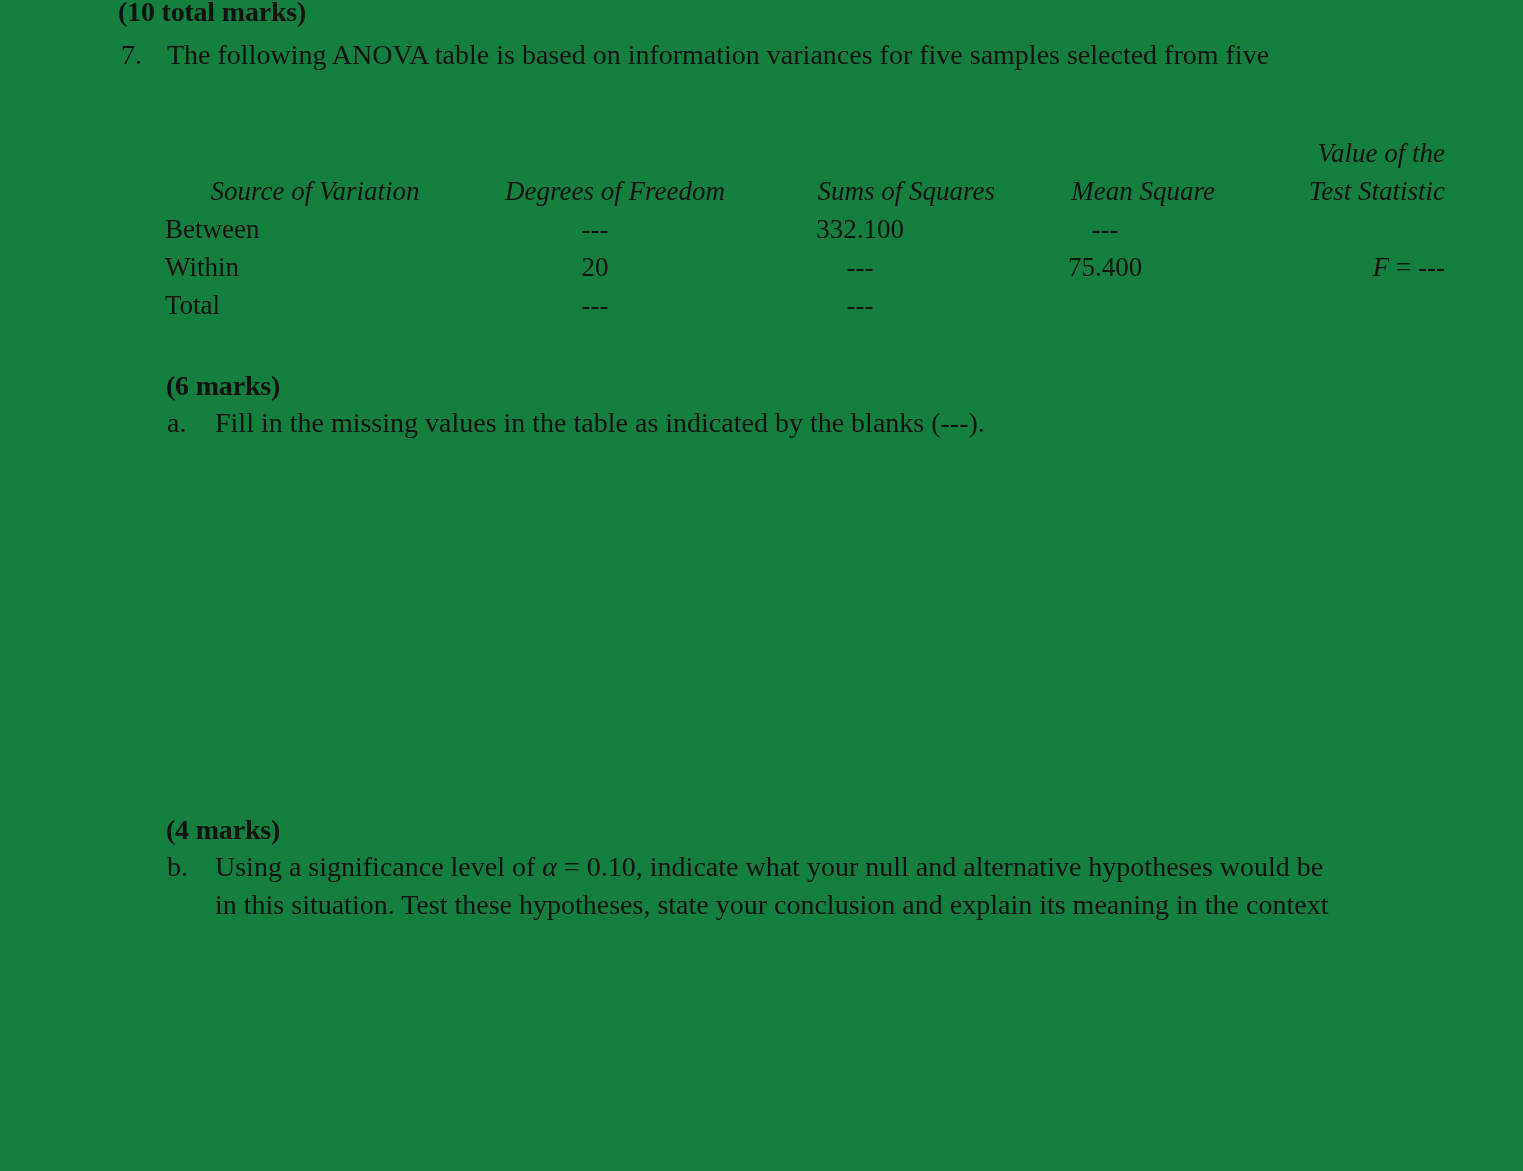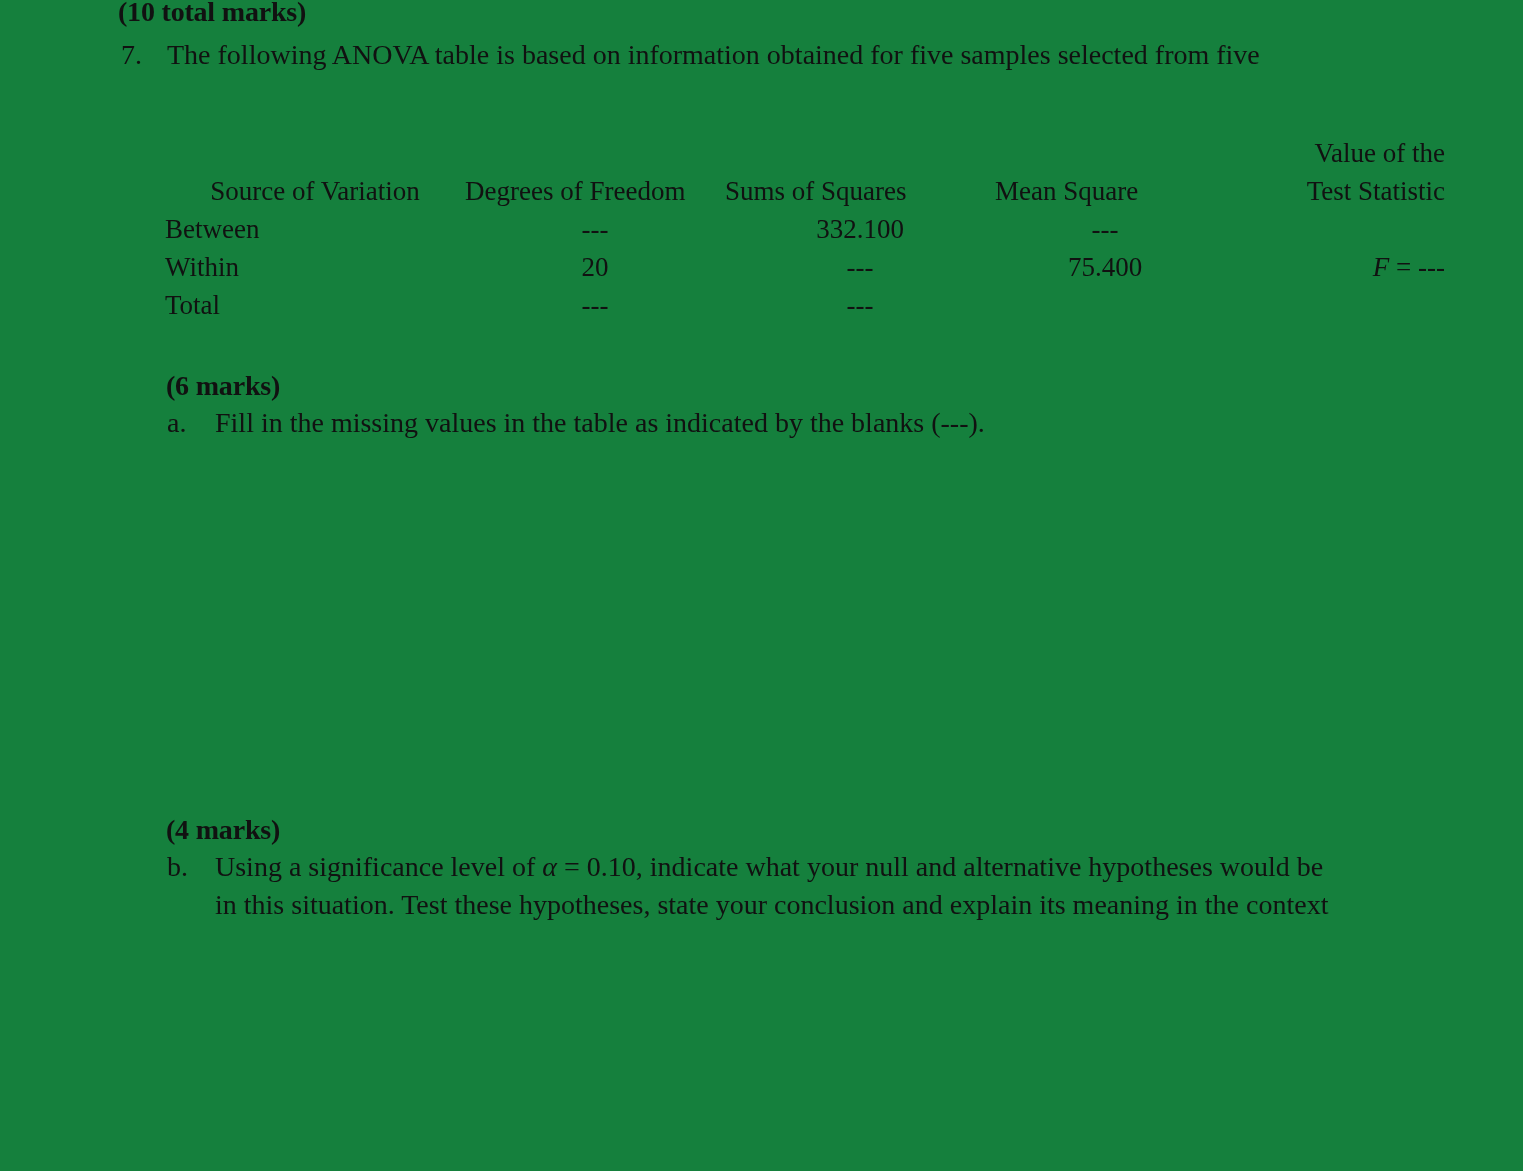--- a/index.html
+++ b/index.html
@@ -82,30 +82,31 @@
     line-height: 38px;
     font-weight: normal;
     vertical-align: bottom;
   }
 
   .rule-top td    { border-top: 2px solid #3a3a3a; }
   .rule-under td  { border-bottom: 2px solid #3a3a3a; }
   .rule-bottom td { border-bottom: 2px solid #2a2a2a; }
 
   .hdr-row td {
+    font-style: italic;
     font-size: 27px;
     line-height: 33px;
     padding-top: 18px;
     padding-bottom: 2px;
     vertical-align: bottom;
   }
   .hdr-row td.h-source { text-align: center; }
   .hdr-row td.h-df,
   .hdr-row td.h-ss,
-  .hdr-row td.h-ms { text-align: left; }
+  .hdr-row td.h-ms { text-align: right; }
   .hdr-row td.h-f  { text-align: right; padding-right: 4px; }
   .hdr-row .two-line { display: block; }
 
   .body-row td { padding-top: 3px; padding-bottom: 3px; }
   .body-row td.v-source { text-align: left; }
   .body-row td.v-df,
   .body-row td.v-ss,
   .body-row td.v-ms { text-align: center; }
   .body-row td.v-f  { text-align: right; padding-right: 32px; }
 
@@ -116,21 +117,21 @@
 </head>
 <body>
 
 <div class="page">
 
   <div class="marks-head" style="left:118px; top:-4px;">(10 total marks)</div>
 
   <div class="qnum" style="left:121px; top:36px;">7.</div>
 
   <div class="qbody" style="left:167px; top:36px; width:1290px;">
-    <span class="ln">The following ANOVA table is based on information obtained for five samples selected from five</span>
+    <span class="ln">The following ANOVA table is based on information variances for five samples selected from five</span>
   </div>
 
   <div id="anova-table">
     <table>
       <colgroup>
         <col class="c-source">
         <col class="c-df">
         <col class="c-ss">
         <col class="c-ms">
         <col class="c-f">

